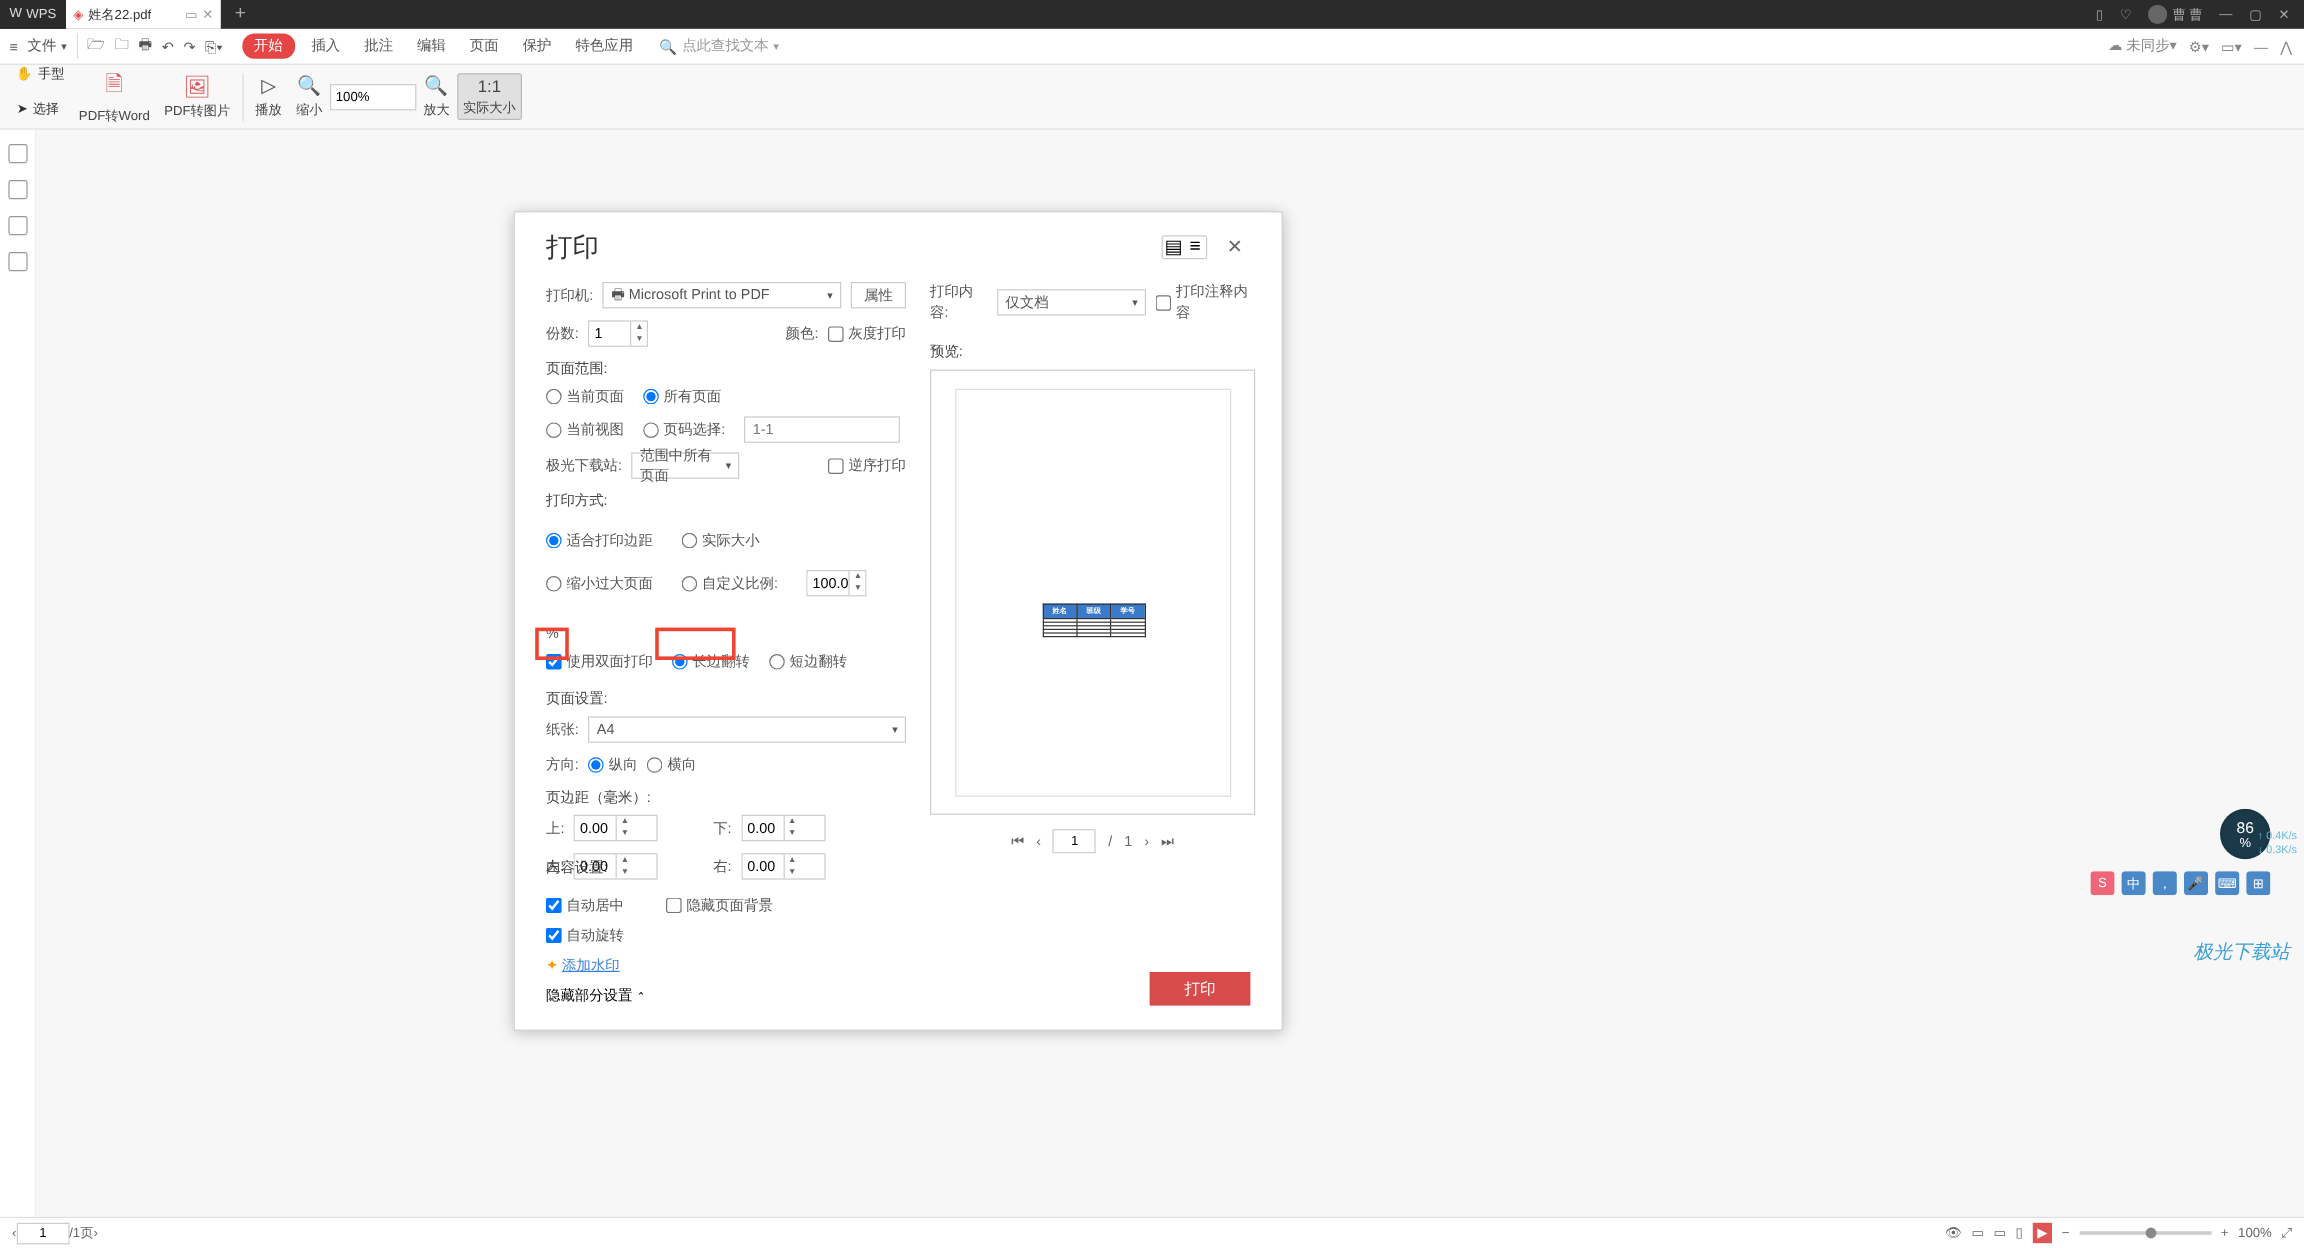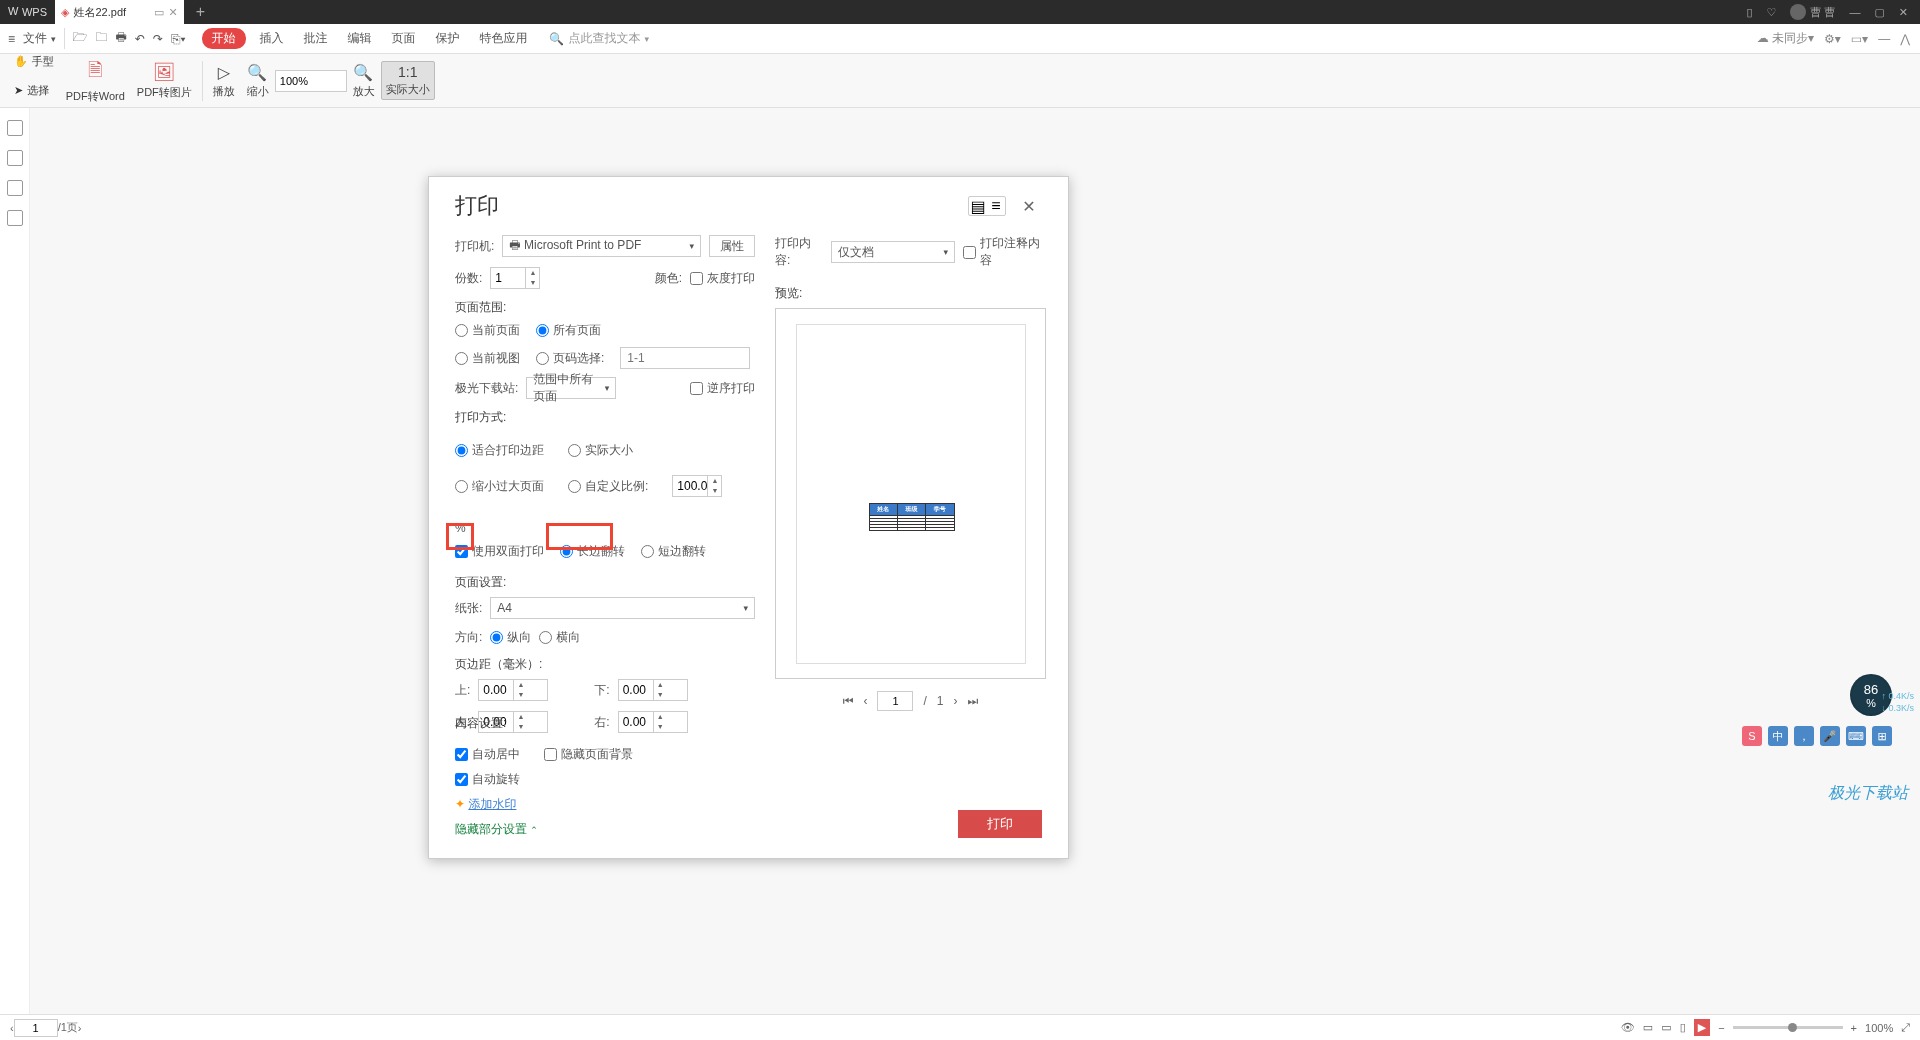--- a/index.html
+++ b/index.html
@@ -427,36 +427,36 @@
           <span>1</span>
           <span>›</span>
           <span>⏭</span>
         </div>
       </div>
     </div>
 
     <div class="dlg-foot">
       <div class="footleft">
         <div class="section">内容设置:</div>
-        <div style="display:flex;gap:24px;">
+        <div style="display:flex;gap:35px;">
           <label class="check">
               <input type="checkbox" checked="" style="">
               <span>自动居中</span>
             </label>
           <label class="check">
               <input type="checkbox" style="">
               <span>隐藏页面背景</span>
             </label>
         </div>
         <label class="check">
             <input type="checkbox" checked="" style="">
             <span>自动旋转</span>
           </label>
         <div><span style="color:#f90;">✦</span> <span class="link">添加水印</span></div>
-        <div style="color:#15803d;"><span>隐藏部分设置</span> <span style="font-size:9px;">⌃</span></div>
+        <div style="color:#000000;"><span>隐藏部分设置</span> <span style="font-size:9px;">⌃</span></div>
       </div>
       <button class="printbtn">打印</button>
     </div>
 
     <div class="hlbox" style="left:17px;top:346px;width:28px;height:27px;"></div>
     <div class="hlbox" style="left:117px;top:346px;width:67px;height:27px;"></div>
   </div>
 </div>
 
 <div class="statusbar">

